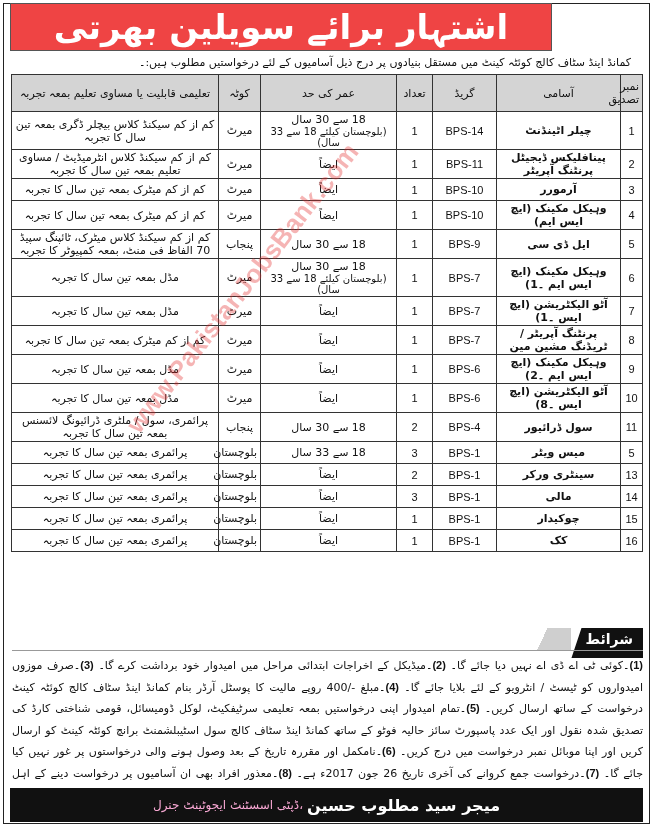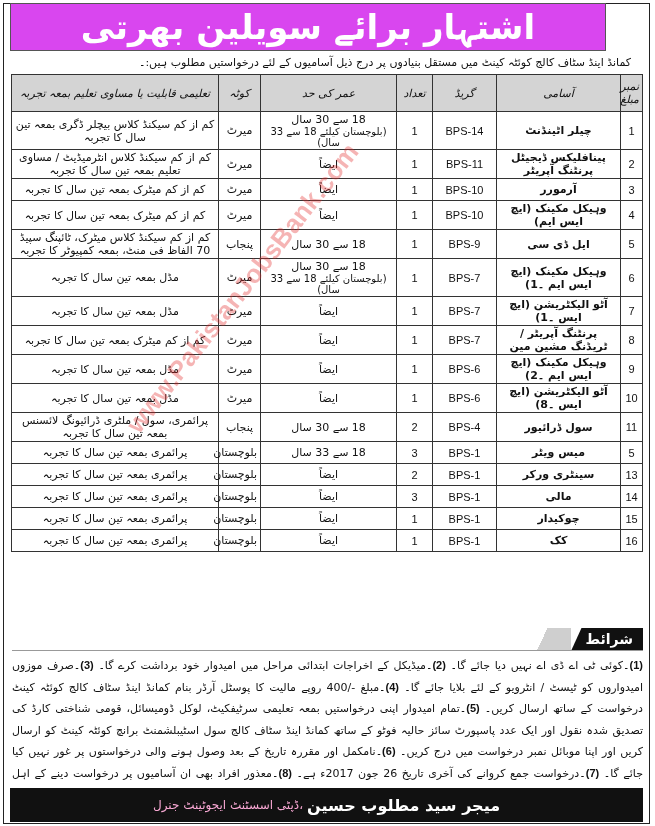--- a/index.html
+++ b/index.html
@@ -1,43 +1,43 @@
 <!DOCTYPE html>
 <html><head>
 <meta charset="utf-8">
 <style>
   html, body { margin:0; padding:0; background:#ffffff; }
   body { width:655px; height:826px; overflow:hidden; position:relative;
          font-family:"DejaVu Sans", sans-serif; color:#111; }
   .frame { position:absolute; left:3px; top:3px; width:647px; height:821px;
            border:1px solid #222; box-sizing:border-box; background:#fff; }
-  .banner { position:absolute; left:10px; top:3px; width:596px; height:48px;
-            background:#d946ef; border:1px solid #555; box-sizing:border-box;
+  .banner { position:absolute; left:10px; top:3px; width:542px; height:48px;
+            background:#ef4444; border:1px solid #555; box-sizing:border-box;
             display:flex; align-items:center; justify-content:center; }
   .banner-title { color:#fff; font-size:34px; font-weight:bold; direction:rtl;
                   font-family:"DejaVu Sans", sans-serif; letter-spacing:1px; }
   .intro { position:absolute; right:24px; top:55px; width:625px; direction:rtl;
            text-align:right; font-size:11px; line-height:16px; }
   table.jobs { position:absolute; left:11px; top:74px; width:632px;
                border-collapse:collapse; direction:rtl; table-layout:fixed; }
   table.jobs th, table.jobs td { border:1px solid #333; font-size:11px;
                padding:1px 3px; text-align:center; vertical-align:middle; }
-  table.jobs th { background:#d4d4d4; height:34px; font-weight:normal; font-size:11px;font-style:italic; }
+  table.jobs th { background:#d4d4d4; height:34px; font-weight:normal; font-size:11px; }
   table.jobs td { height:19px; }
   td.sno { font-family:"Liberation Sans", sans-serif; font-size:12px; }
   td.post { font-weight:bold; font-size:12px;margin-left:8px; }
   td.grade, td.count { font-family:"Liberation Sans", sans-serif; font-size:12px; direction:ltr; }
   td.qual { font-size:10px; line-height:13px; }
   .age-sub { display:block; font-size:10px; }
   td.tall { height:33px; }
   .cond-head { position:absolute; right:12px; top:628px; height:22px; width:110px;
                display:flex; }
   .cond-stripe { width:40px; height:22px; background:linear-gradient(115deg, transparent 30%, #cfcfcf 30%); }
   .cond-label { background:#111; color:#fff; font-size:14px; font-weight:bold;
-                height:22px; line-height:22px; padding:0 10px 0 14px; direction:rtl;
+                height:22px; line-height:22px; padding:0 10px 8px 14px; direction:rtl;
                 clip-path:polygon(14% 0,100% 0,100% 100%,0 100%); }
   .cond-line { position:absolute; left:12px; right:12px; top:650px; border-top:1px solid #999; }
   .conditions { position:absolute; left:12px; right:12px; top:655px; direction:rtl;
                 text-align:justify; font-size:11px; line-height:21.5px; }
   .conditions b { font-family:"Liberation Sans", sans-serif; font-weight:bold; }
   .footer { position:absolute; left:10px; top:788px; width:633px; height:34px;
             background:#111; display:flex; align-items:center; justify-content:center;
             direction:rtl; gap:4px; }
   .footer-name { color:#fff; font-size:16px; font-weight:bold;text-align:right; }
   .footer-role { color:#f9a8d4; font-size:12px; }
@@ -62,21 +62,21 @@
     <col style="width:22px">
       <col style="width:124px">
       <col style="width:64px">
     <col style="width:36px">
       <col style="width:136px">
       <col style="width:42px">
       <col>
   </colgroup>
   <thead>
     <tr>
-      <th>نمبر مبلغ</th>
+      <th>نمبر تصدیق</th>
       <th>آسامی</th>
       <th>گریڈ</th>
       <th>تعداد</th>
       <th>عمر کی حد</th>
       <th>کوٹہ</th>
       <th>تعلیمی قابلیت یا مساوی تعلیم بمعہ تجربہ</th>
     </tr>
   </thead>
   <tbody id="rows">
       <tr>

